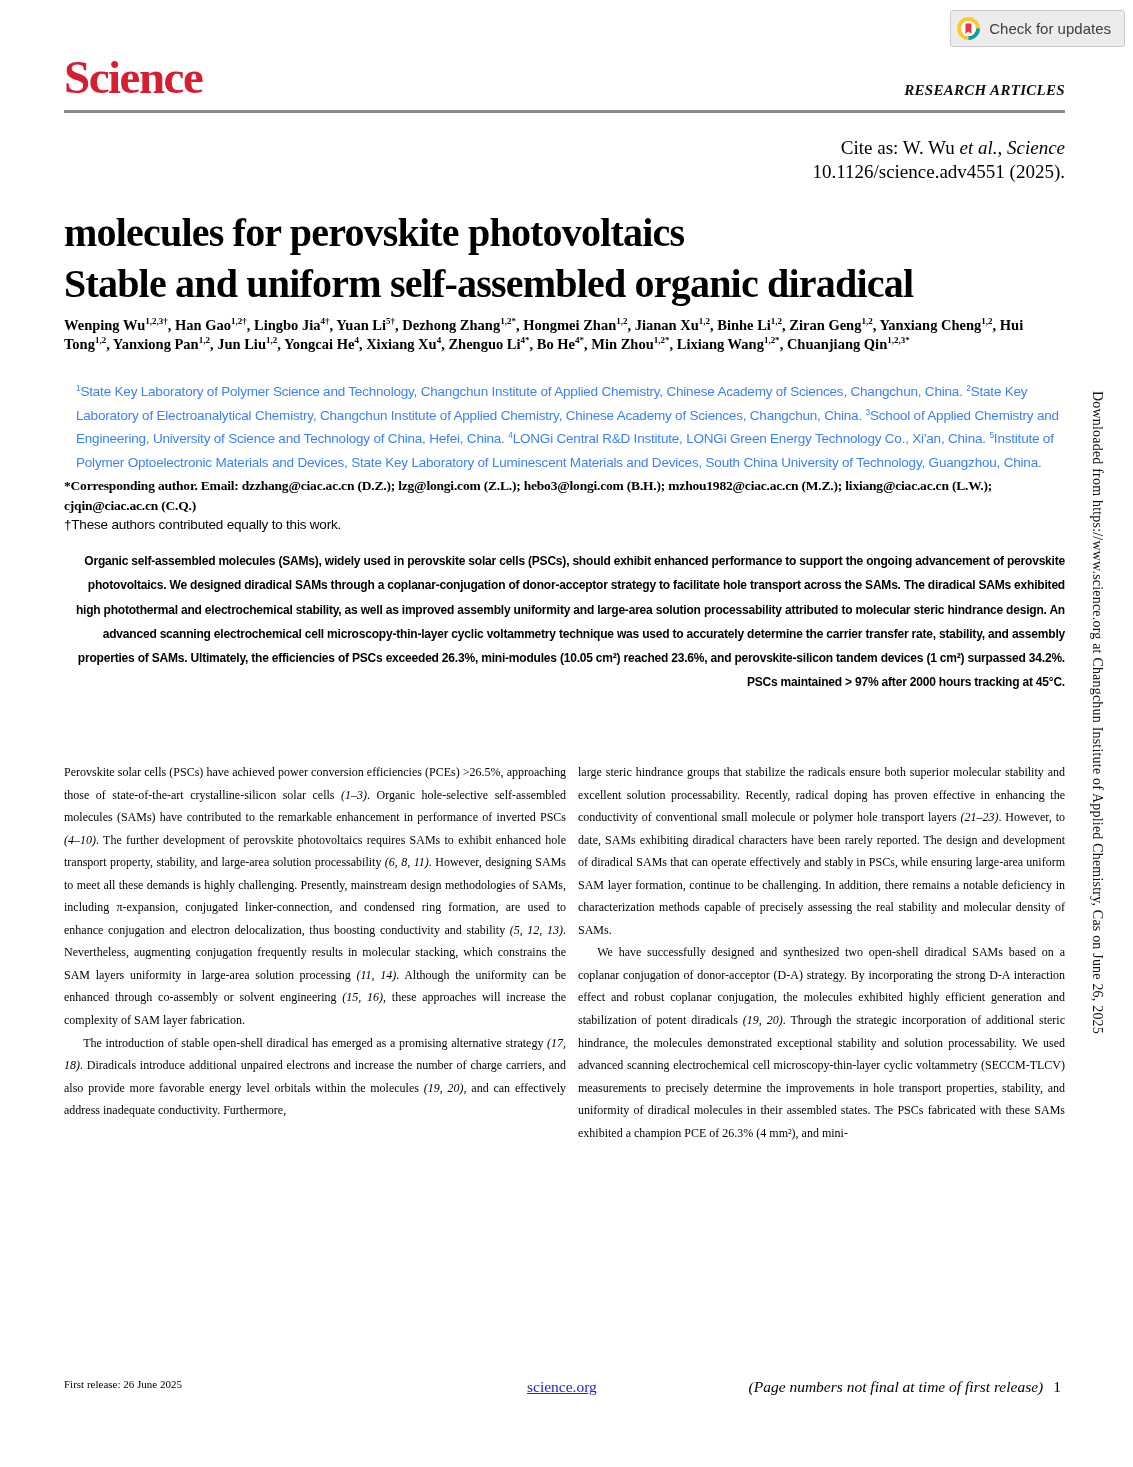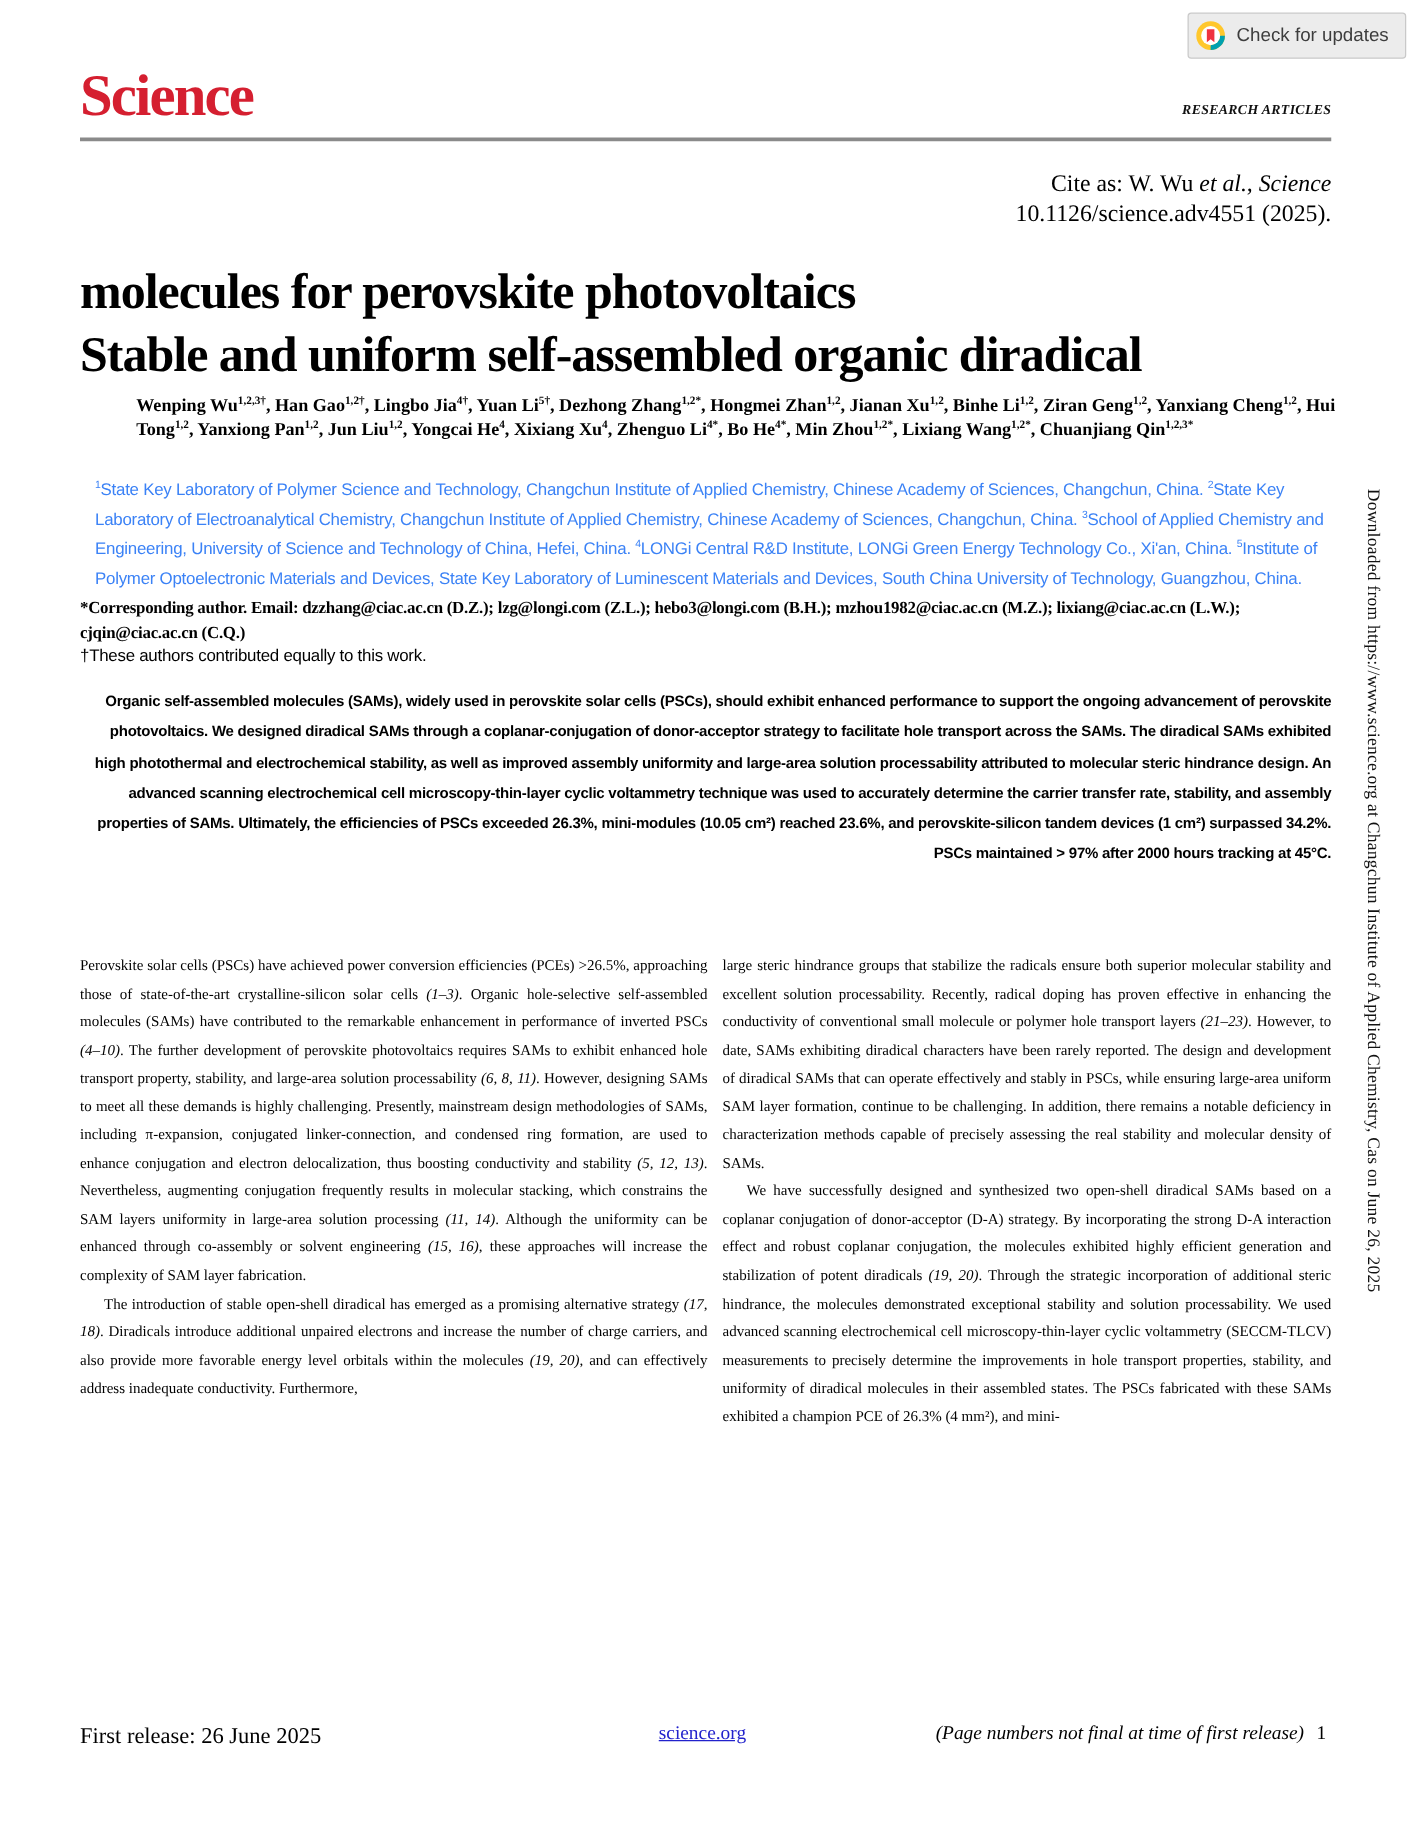--- a/index.html
+++ b/index.html
@@ -20,41 +20,41 @@
 
   
   .logo{
     position:absolute;left:64px;top:54px;
     font-family:"Liberation Serif",serif;font-weight:700;font-size:47px;
     letter-spacing:-1.5px;color:#d51f30;line-height:1;
   }
   .section-label{
     position:absolute;right:68px;top:82px;
     font-family:"Liberation Serif",serif;font-style:italic;font-weight:700;
-    font-size:11px;letter-spacing:0.3px;color:#111;
+    font-size:15px;letter-spacing:0.3px;color:#111;
   }
   .masthead-rule{
     position:absolute;left:64px;top:110px;width:1001px;height:3px;background:#8a8a8a;
   }
 
   
   .citation{
     position:absolute;right:68px;top:136px;text-align:right;
     font-size:19px;line-height:24px;margin-left:36px;
   }
   .citation i{font-style:italic;}
 
   
   .title{
     position:absolute;left:64px;top:207px;width:960px;
     font-weight:700;font-size:40px;line-height:51px;letter-spacing:-0.8px;
   }
   .authors{
     position:absolute;left:64px;top:316px;width:1001px;
-    font-weight:700;font-size:14.5px;line-height:19px;margin-left:45px;
+    font-weight:700;font-size:14.5px;line-height:19px;
   }
   .affiliations{
     position:absolute;left:76px;top:380px;width:1001px;
     font-family:"Liberation Sans",sans-serif;font-size:13.5px;line-height:23.5px;
     letter-spacing:-0.2px;color:#3b82f6;
   }
   .corresponding{
     position:absolute;left:64px;top:476px;width:1001px;
     font-family:Liberation Serif, serif;font-weight:700;font-size:13.5px;
     line-height:20px;letter-spacing:-0.2px;
@@ -71,21 +71,21 @@
 
   
   .column{position:absolute;top:761px;font-size:12px;line-height:22.55px;text-align:justify;}
   .column-left{left:64px;width:502px;}
   .column-right{left:578px;width:487px;}
   .body-para{margin:0;}
   .body-para.indent{text-indent:1.6em;}
   .body-para i{font-style:italic;}
 
   
-  .footer-release{position:absolute;left:64px;top:1378px;font-size:18px;}
+  .footer-release{position:absolute;left:64px;top:1378px;font-size:11px;}
   .footer-site{
     position:absolute;left:527px;top:1378px;font-size:15.5px;
     color:#2222cc;text-decoration:underline;cursor:pointer;
   }
   .footer-note{position:absolute;right:72px;top:1378px;font-size:15.5px;}
   .footer-note .note-italic{font-style:italic;}
   .footer-note .page-num{margin-left:10px;font-style:normal;}
 
   
   .download-note{

